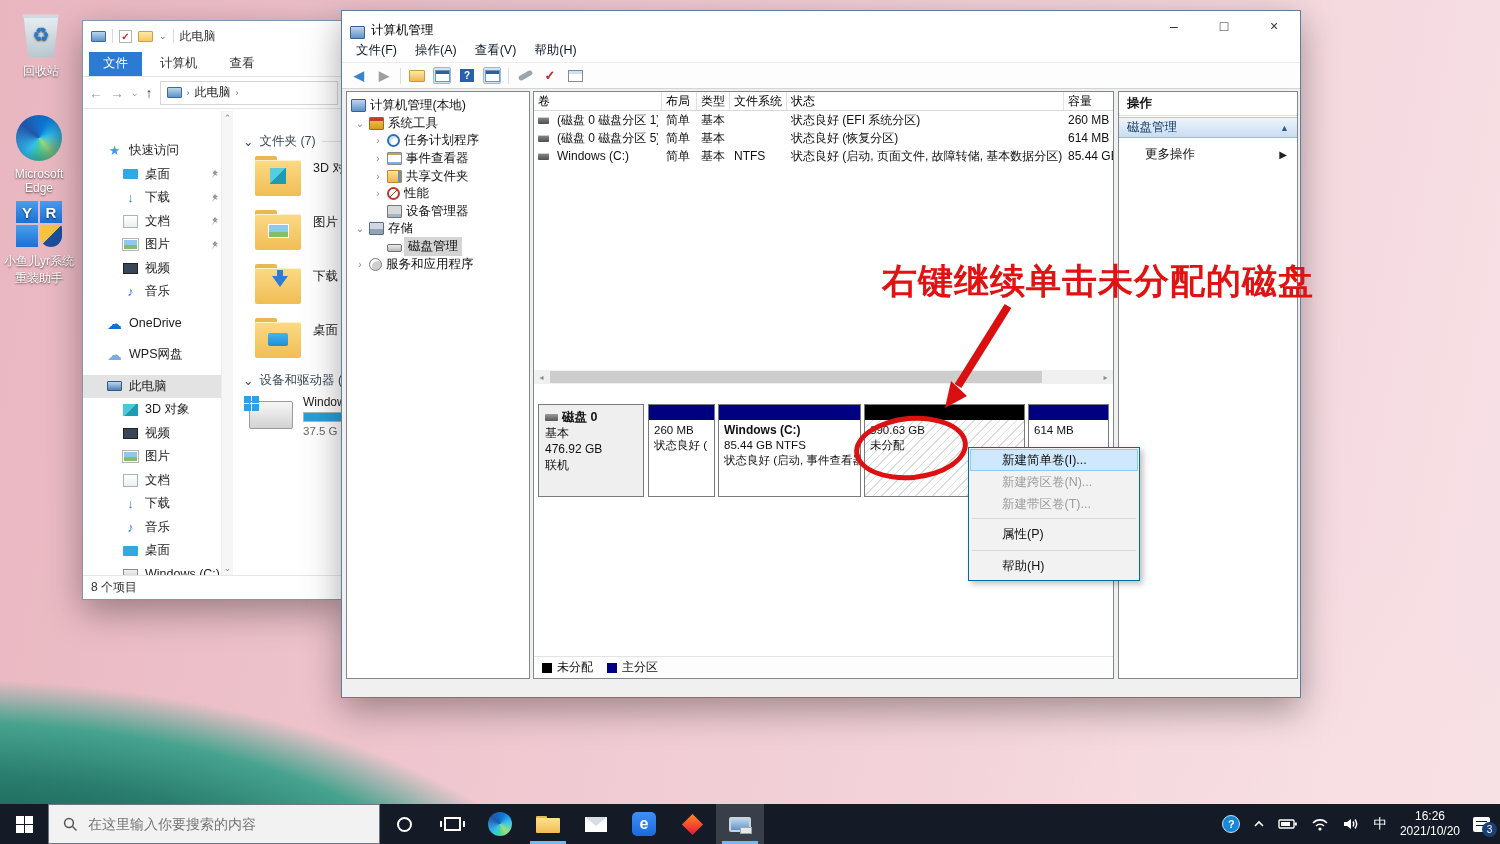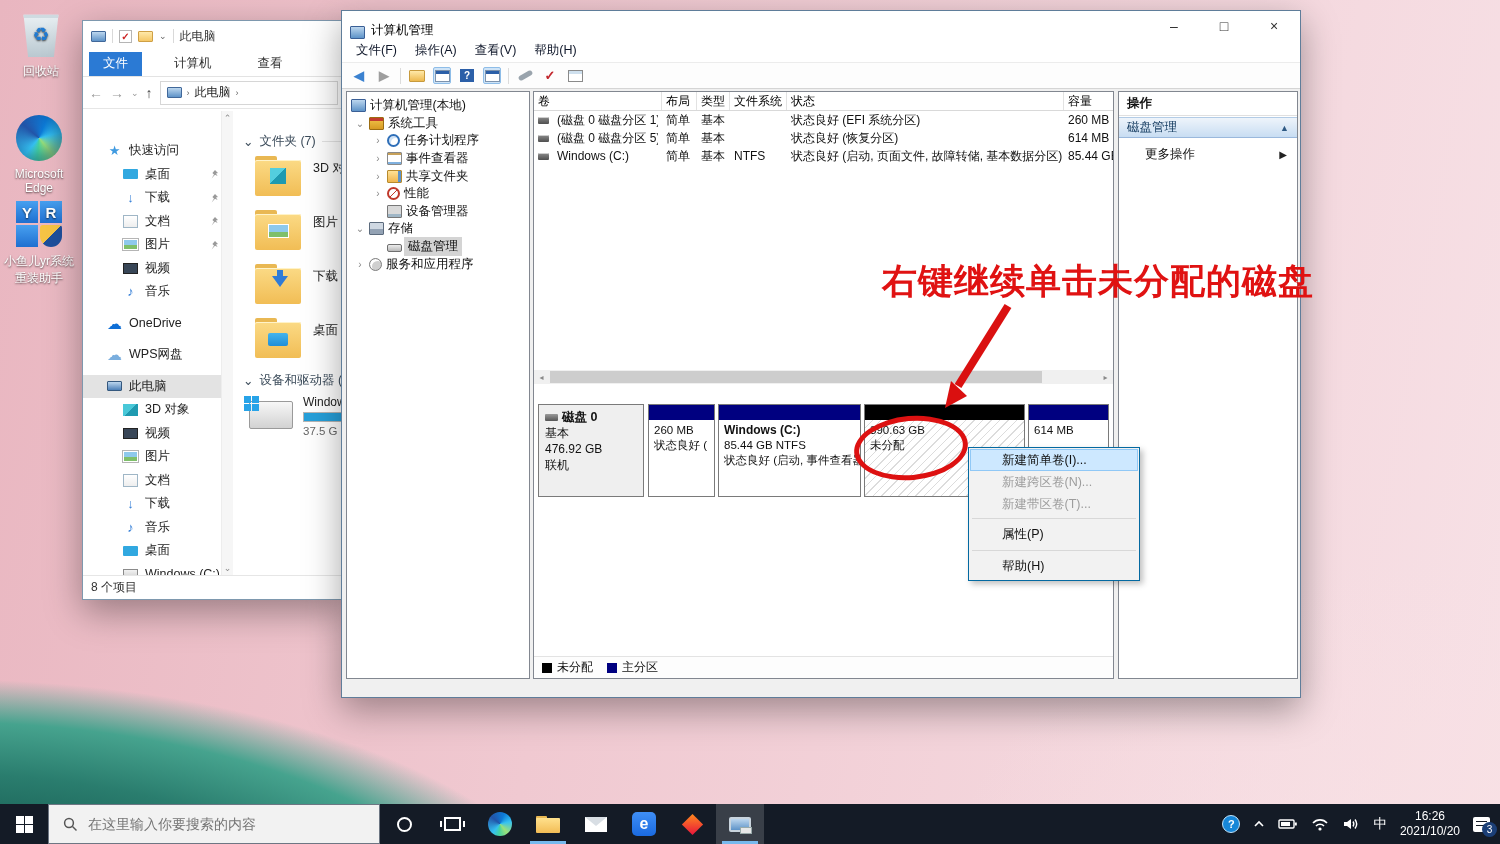--- a/index.html
+++ b/index.html
@@ -30,21 +30,21 @@
 
   
   .explorer{left:82px;top:20px;width:263px;height:580px;z-index:10;overflow:hidden;}
   .x-title{height:30px;display:flex;align-items:center;padding-left:8px;gap:6px;background:#fff;font-size:12px;color:#333;}
   .x-sep{width:1px;height:14px;background:#d9d9d9;}
   .chip{display:inline-block;flex:none;}
   .chip-pc{width:15px;height:11px;background:linear-gradient(#bcd6ee,#5e93c8);border:1px solid #41689a;border-radius:1px;}
   .chip-check{width:13px;height:13px;background:#fff;border:1px solid #b5b5b5;color:#c22;font-size:10px;line-height:11px;text-align:center;font-weight:bold;}
   .chip-folder-s{width:15px;height:11px;background:linear-gradient(#ffe9a9,#f5c766);border:1px solid #cfa045;border-radius:1px;}
   .x-caret{color:#666;font-size:9px;}
-  .x-tabs{height:26px;display:flex;align-items:flex-end;background:#fff;border-bottom:1px solid #e3e3e3;padding-left:6px;gap:18px;}
+  .x-tabs{height:26px;display:flex;align-items:flex-end;background:#fff;border-bottom:1px solid #e3e3e3;padding-left:6px;gap:4px;}
   .x-tab{padding:3px 14px 4px;font-size:12.5px;color:#333;}
   .x-tab.file{background:#2b7ad4;color:#fff;}
   .x-nav{height:32px;display:flex;align-items:center;gap:7px;padding:0 6px;background:#fff;border-bottom:1px solid #e6e6e6;}
   .x-arr{color:#999;font-size:14px;}
   .x-arr.up{color:#444;}
   .x-addr{flex:1;height:24px;border:1px solid #d6d6d6;display:flex;align-items:center;gap:5px;padding:0 6px;font-size:12px;color:#222;white-space:nowrap;overflow:hidden;}
   .x-body{position:absolute;top:90px;bottom:24px;left:0;right:0;display:flex;}
   .x-navpane{width:138px;padding-top:28px;overflow:hidden;}
   .xnav-row{height:23.5px;display:flex;align-items:center;gap:7px;white-space:nowrap;font-size:12.5px;color:#222;padding-right:2px;}
   .xnav-row.sel{background:#e3e3e3;}

